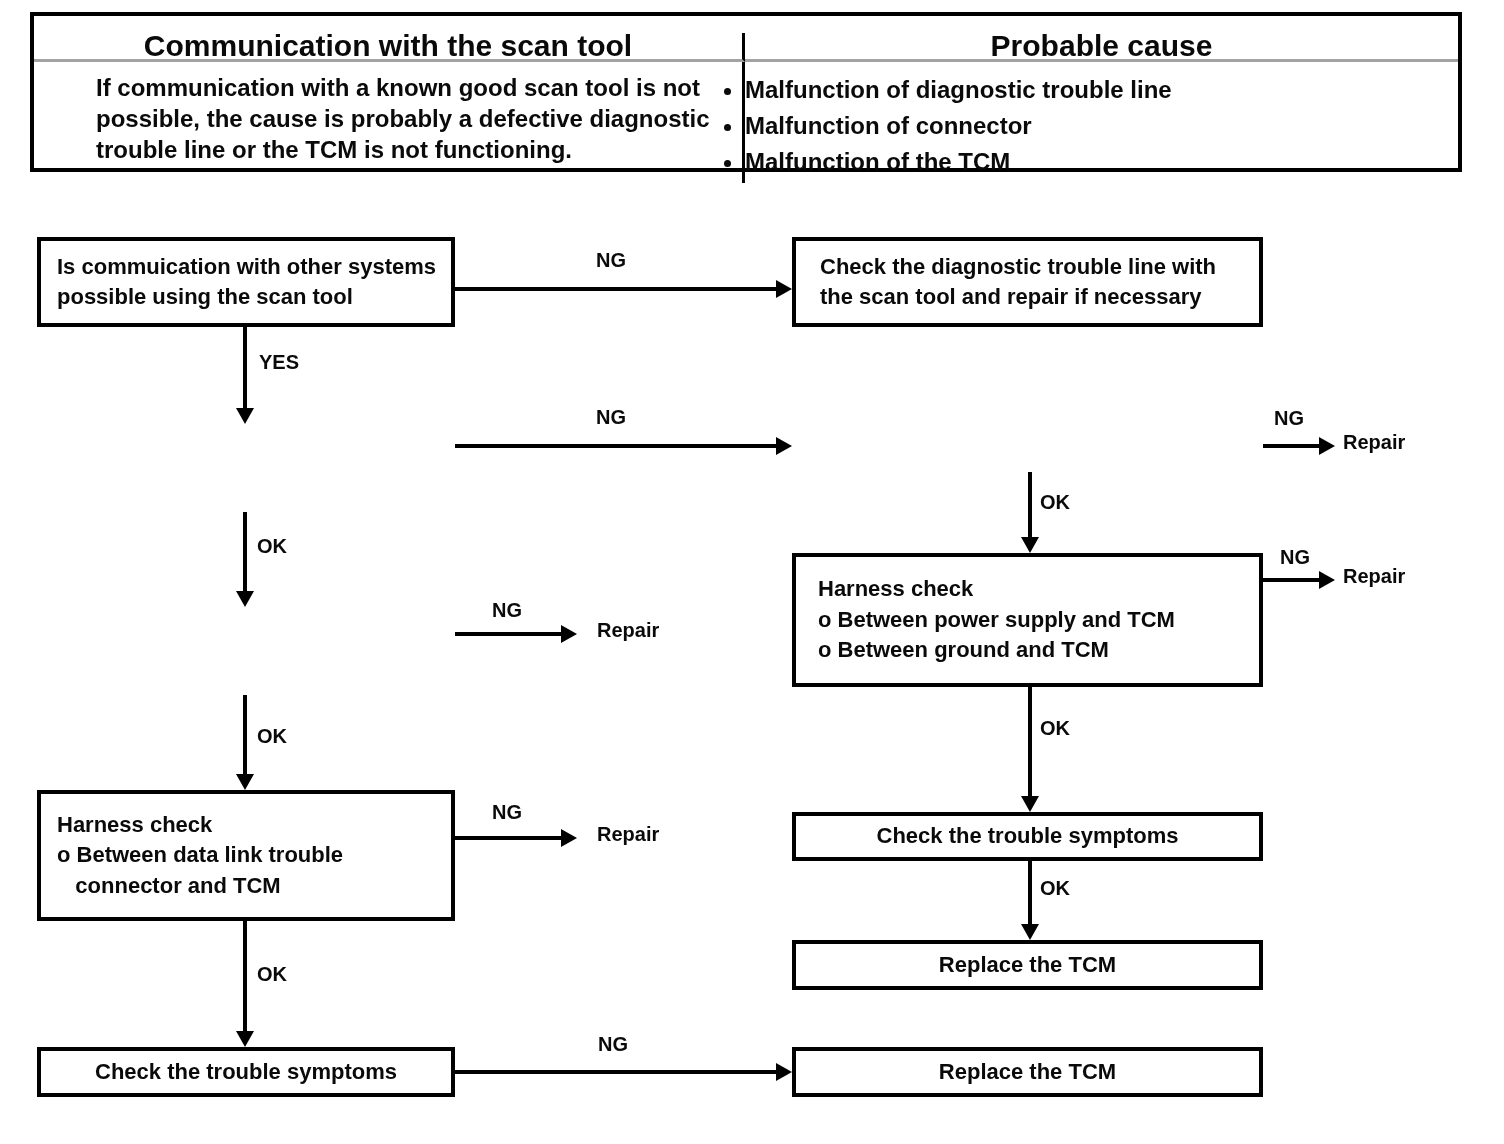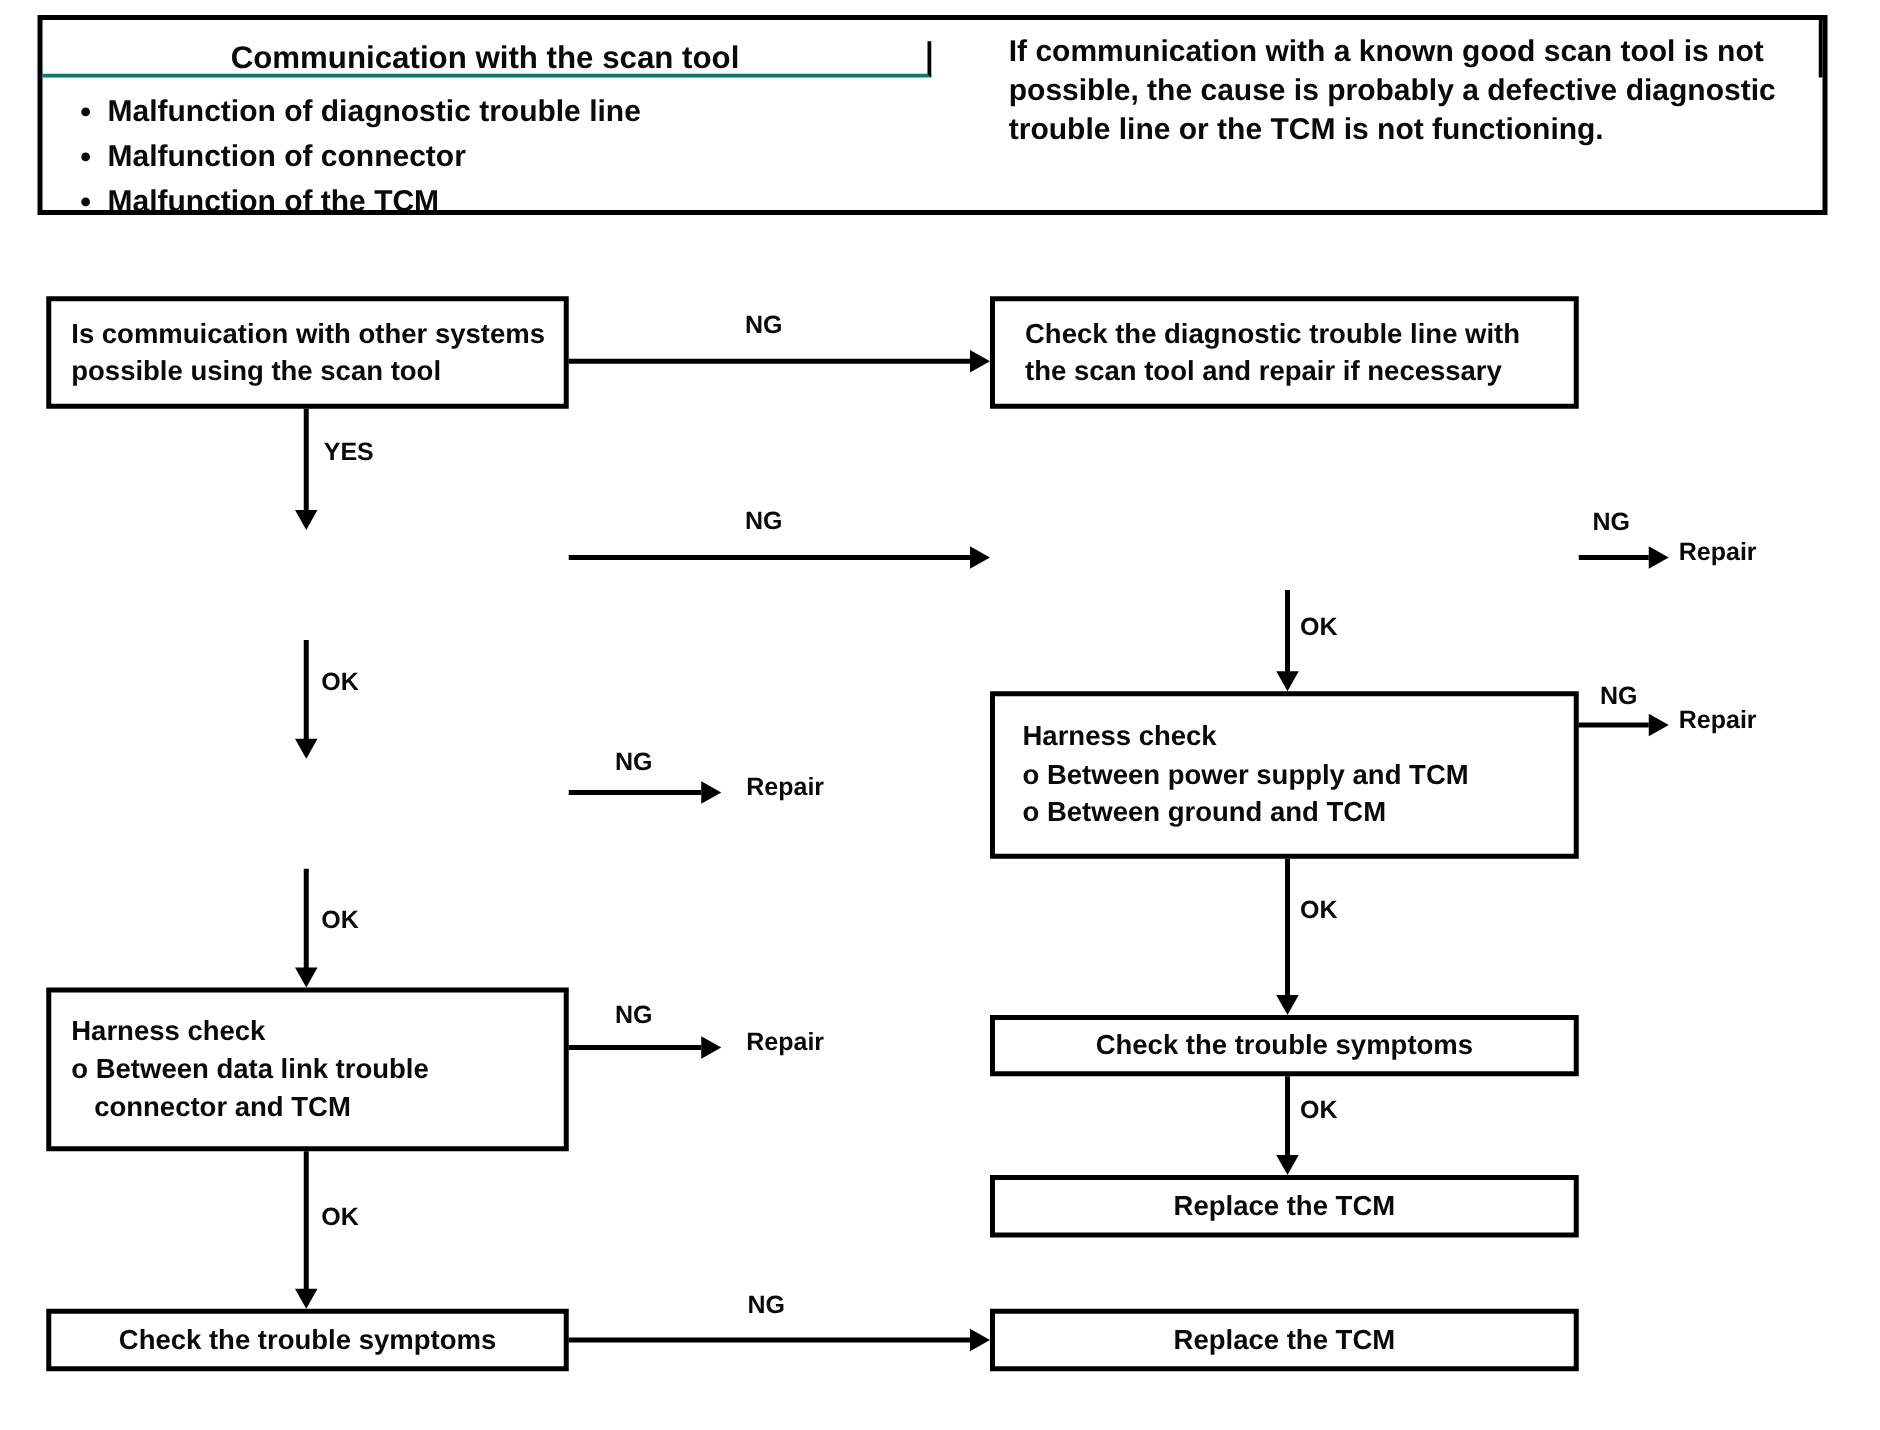--- a/index.html
+++ b/index.html
@@ -11,27 +11,27 @@
   }
 
   
   .tbl {
     position:absolute; left:30px; top:12px; width:1432px; height:160px;
     border:4px solid #000; display:grid;
     grid-template-columns:711px 1fr; grid-template-rows:46px 1fr;
   }
   .tbl .hcell {
     display:flex; align-items:center; justify-content:center;
-    font-size:25px; border-bottom:3px solid #0f766e;margin-top:17px;
+    font-size:30px; border-bottom:3px solid #a3a3a3;margin-top:17px;
   }
   .tbl .hcell.split { border-right:3px solid #000; }
   .tbl .bcell { font-size:24px; line-height:1.3; }
   .tbl .bcell.split { border-right:3px solid #000;margin-left:48px; }
   .tbl .desc { padding:10px 14px; white-space:pre-line; }
-  .tbl ul { list-style:disc; margin:12px 0 0 0; padding-left:52px; }
+  .tbl ul { list-style:disc; margin:12px 0 0 0; }
   .tbl li { margin-bottom:5px; }
 
   
   .fbox {
     position:absolute; border:4px solid #000; background:#fff;
     font-size:22px; line-height:1.38; white-space:pre-wrap;
     display:flex; align-items:center;
   }
   .fbox.la { justify-content:flex-start; text-align:left; padding-left:16px; padding-right:6px; }
   .fbox.ce { justify-content:center; text-align:center; padding:0 6px; }
@@ -51,20 +51,21 @@
   }
   .lbl { position:absolute; font-size:20px; font-weight:bold; }
 </style>
 </head>
 <body>
 
 <div class="page">
 
   <div class="tbl">
     <div class="hcell split">Communication with the scan tool</div>
+    <div class="hcell">Probable cause</div>
     <div class="bcell split desc">If communication with a known good scan tool is not
 possible, the cause is probably a defective diagnostic
 trouble line or the TCM is not functioning.</div>
     <div class="bcell">
       <ul>
         <li>Malfunction of diagnostic trouble line</li>
         <li>Malfunction of connector</li>
         <li>Malfunction of the TCM</li>
       </ul>
     </div>

